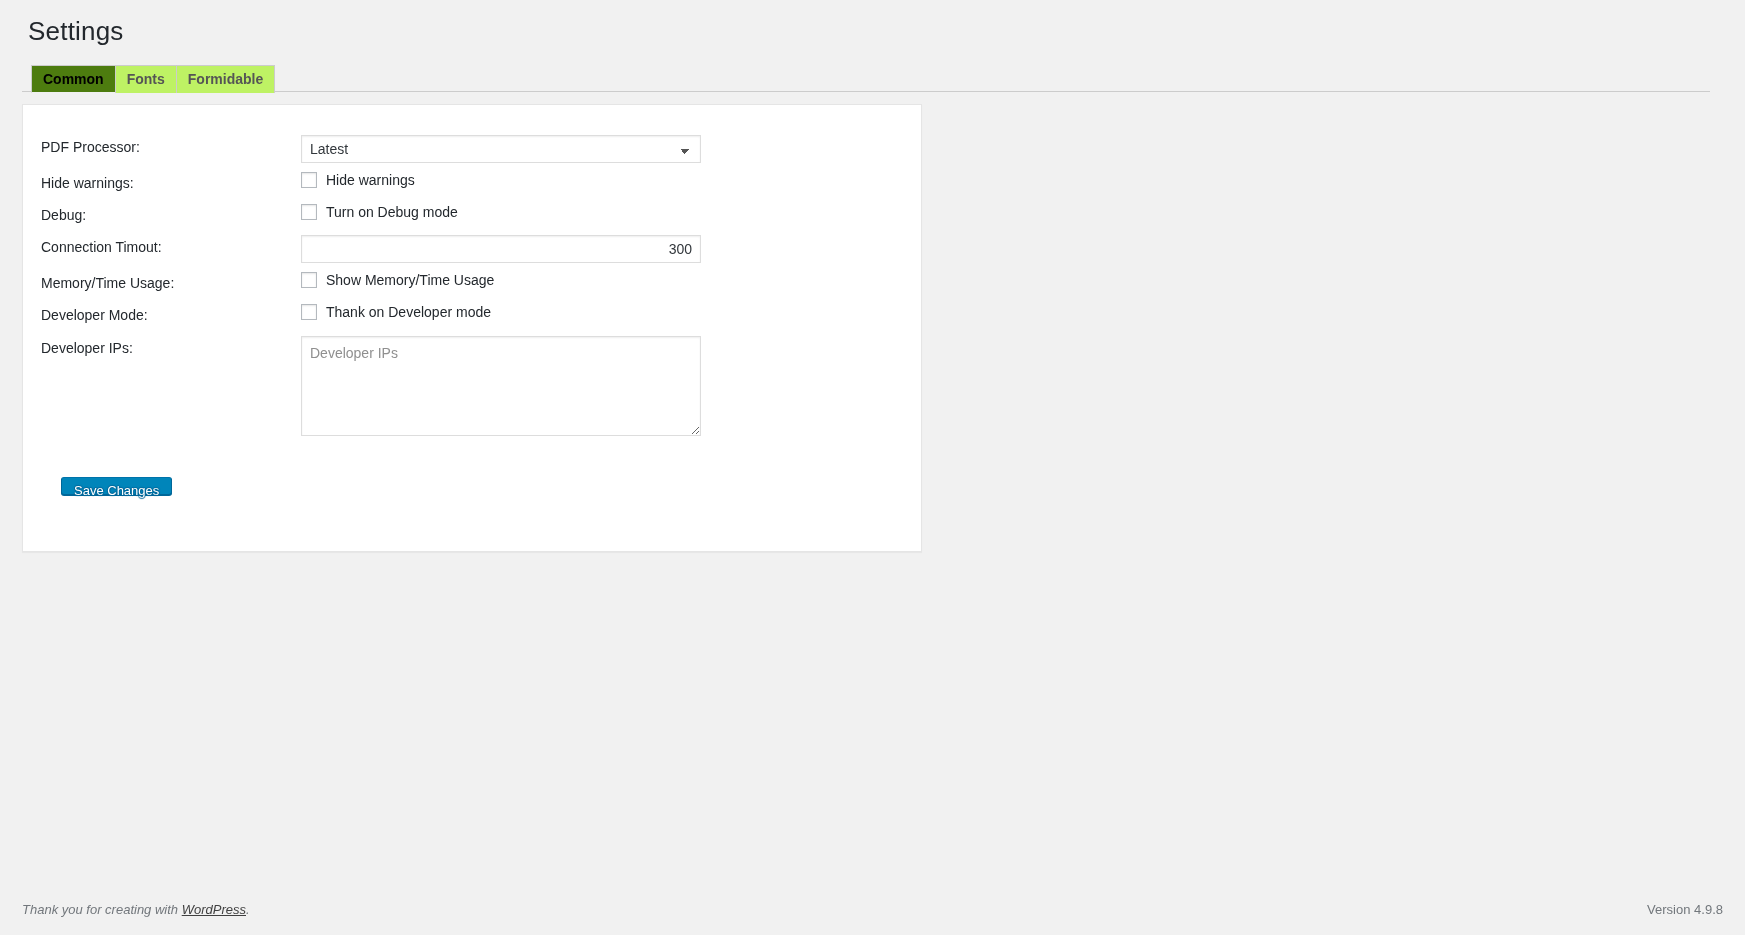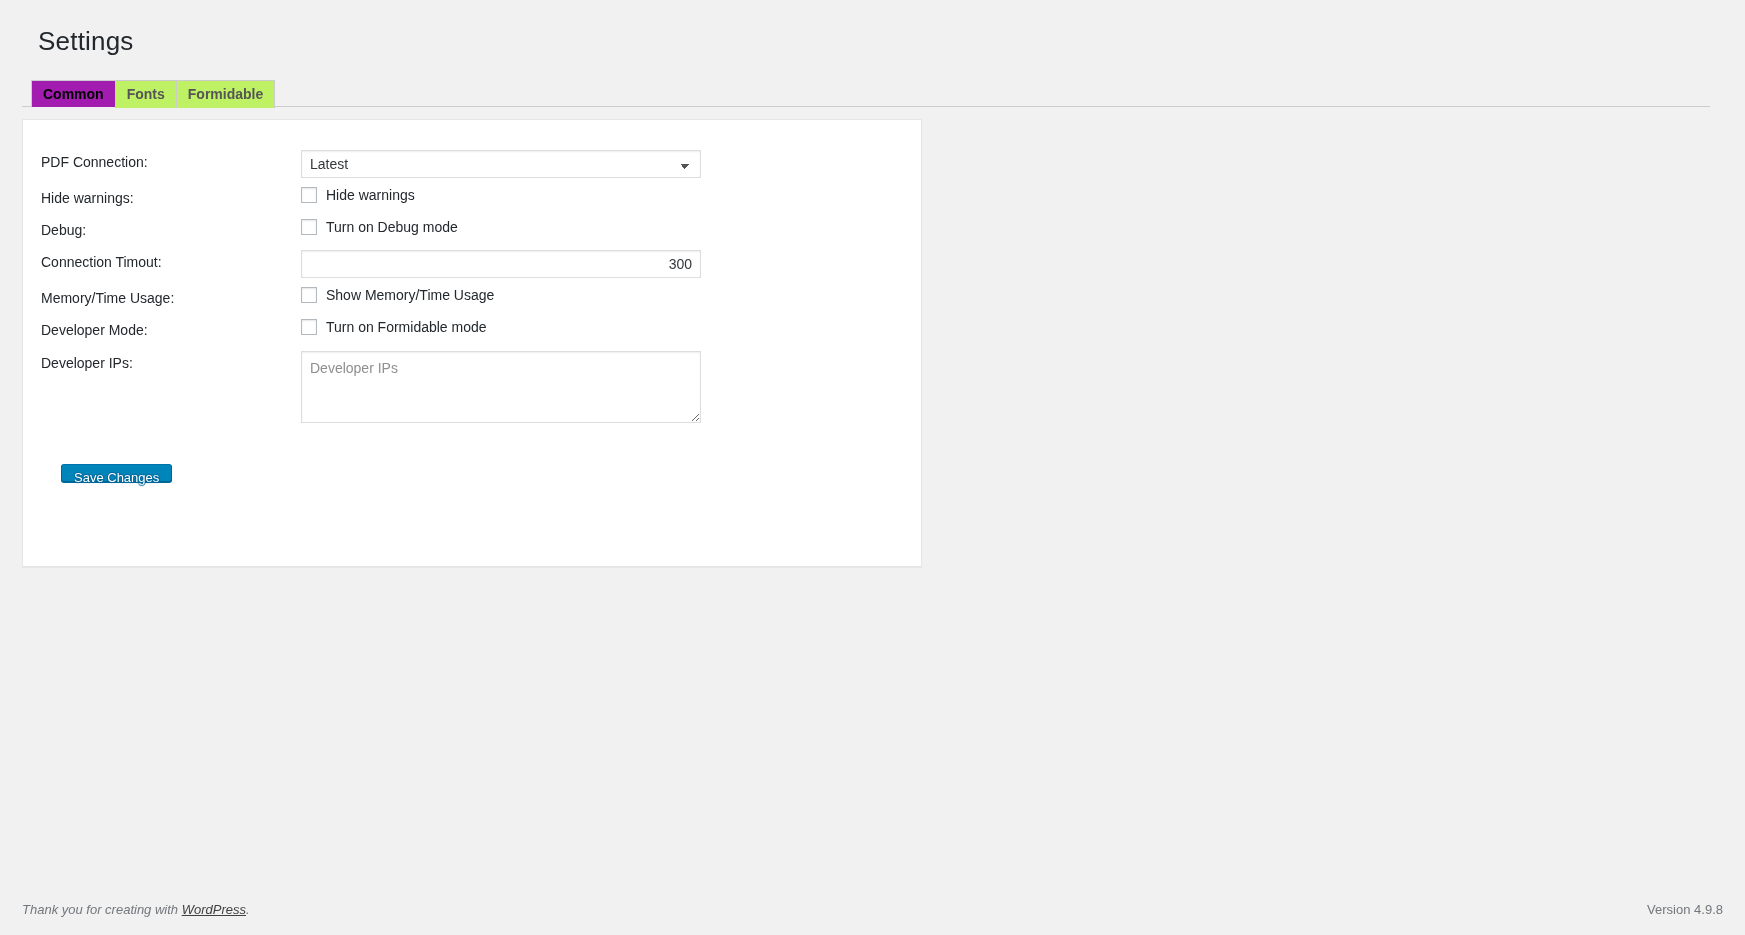--- a/index.html
+++ b/index.html
@@ -21,21 +21,21 @@
   
   .wrap {
     padding: 0 22px;
     box-sizing: border-box;
   }
   .page-title {
     font-size: 26px;
     font-weight: 400;
     color: #23282d;
     line-height: 1.3;
-    margin: 16px;
+    margin: 6px;
     padding: 9px 0 4px 0;
     letter-spacing: 0.2px;
   }
 
   
   .nav-tabs {
     position: relative;
     border-bottom: 1px solid #ccc;
     margin: 11px 0 0 0;
     padding-left: 9px;
@@ -57,21 +57,21 @@
     color: #555;
     border: 1px solid #ccc;
     border-bottom: none;
     text-decoration: none;
     vertical-align: top;
     box-sizing: border-box;
     height: 28px;
   }
   .nav-tab:first-child { margin-left: 0; }
   .nav-tab.active {
-    background: #a21caf;
+    background: #4d7c0f;
     border-bottom: 1px solid #f1f1f1;
     color: #000;
     font-weight: 700;
   }
 
   
   .panel {
     background: #fff;
     border: 1px solid #e5e5e5;
     box-shadow: 0 1px 1px rgba(0,0,0,.04);
@@ -148,21 +148,21 @@
     background: #fff;
     border: 1px solid #ddd;
     box-shadow: inset 0 1px 2px rgba(0,0,0,.07);
     padding: 0 8px;
     text-align: right;
     border-radius: 0;
   }
 
   textarea.dev-ips {
     width: 400px;
-    height: 72px;
+    height: 100px;
     box-sizing: border-box;
     font-size: 14px;
     font-family: "Liberation Sans", sans-serif;
     color: #32373c;
     background: #fff;
     border: 1px solid #ddd;
     box-shadow: inset 0 1px 2px rgba(0,0,0,.07);
     padding: 6px 8px;
     resize: both;
     border-radius: 0;
@@ -254,21 +254,21 @@
   <div class="nav-tabs">
     <a class="nav-tab active" href="#">Common</a><a class="nav-tab" href="#">Fonts</a><a class="nav-tab" href="#">Formidable</a>
   </div>
 
   <div class="panel">
     <div class="panel-inner">
 
       <table class="form-table">
         <tbody>
           <tr class="row-select">
-            <th>PDF Connection:</th>
+            <th>PDF Processor:</th>
             <td>
               <select class="pdf-select">
                 <option>Latest</option>
               </select>
             </td>
           </tr>
 
           <tr class="row-check">
             <th>Hide warnings:</th>
             <td>
@@ -304,21 +304,21 @@
                 <span>Show Memory/Time Usage</span>
               </label>
             </td>
           </tr>
 
           <tr class="row-check">
             <th>Developer Mode:</th>
             <td>
               <label class="cb-label">
                 <input type="checkbox" class="cb" style="">
-                <span>Turn on Formidable mode</span>
+                <span>Thank on Developer mode</span>
               </label>
             </td>
           </tr>
 
           <tr class="row-textarea">
             <th>Developer IPs:</th>
             <td>
               <textarea class="dev-ips" placeholder="Developer IPs" style=""></textarea>
             </td>
           </tr>

